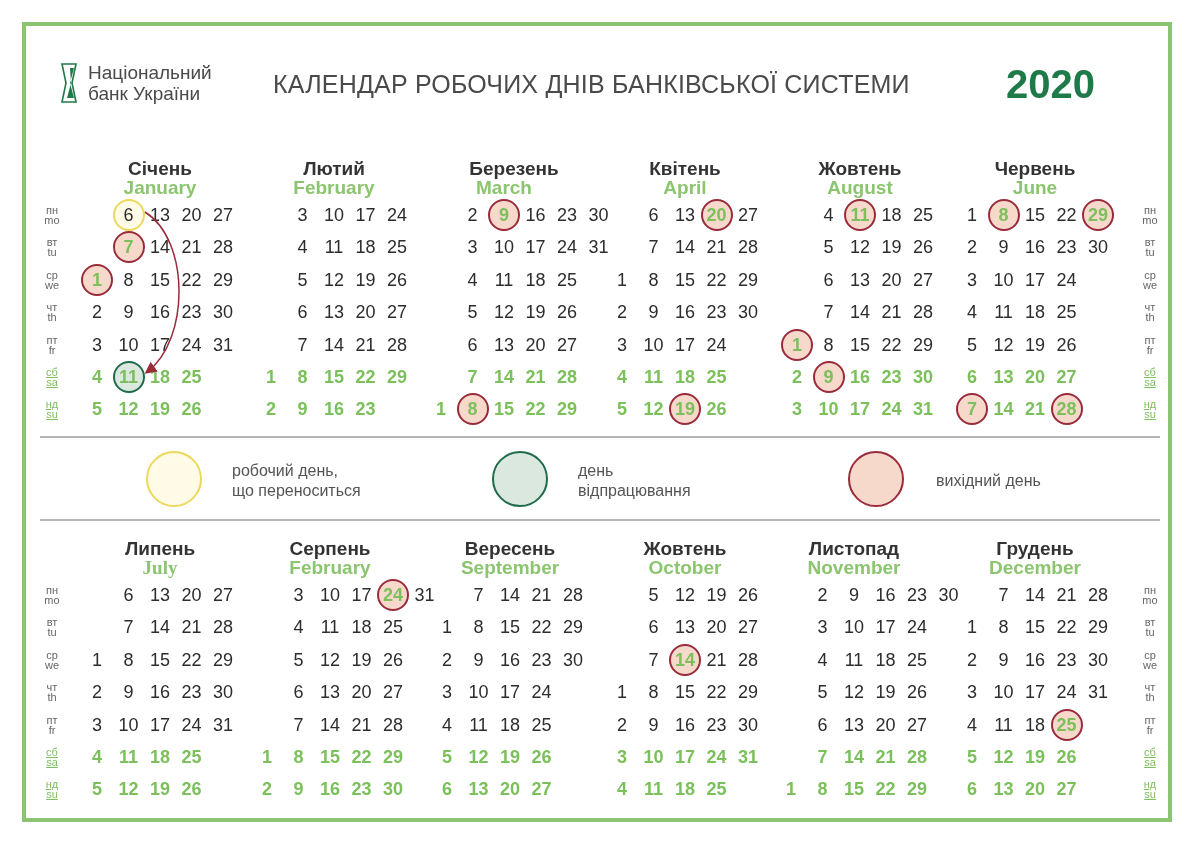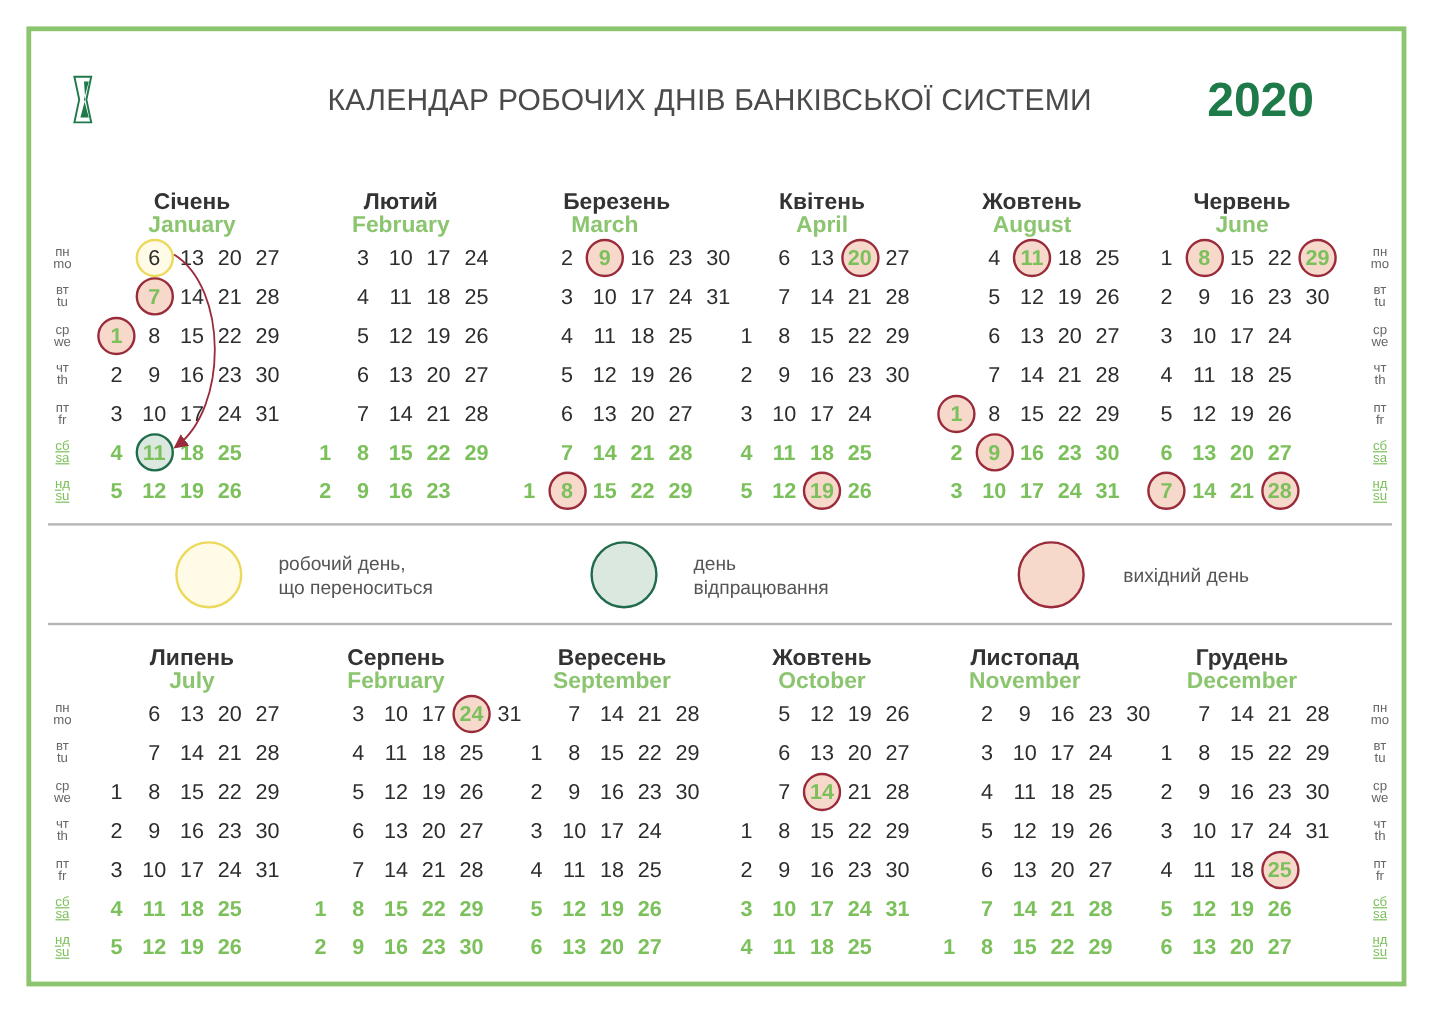--- a/index.html
+++ b/index.html
@@ -27,20 +27,24 @@
 </head>
 <body>
 
 <div class="frame"></div>
 
 <div class="logo">
   <svg class="logo-mark" viewBox="0 0 22 42">
     <polygon points="4,2 18,2 14,21 18,40 4,40 8,21" fill="none" stroke="#1f7a4a" stroke-width="1.6"></polygon>
     <polygon points="12,6 16,6 12,21 16,36 9,36 13,21" fill="#1f7a4a"></polygon>
   </svg>
+  <div class="logo-text">
+    <div>Національний</div>
+    <div>банк України</div>
+  </div>
 </div>
 
 <div class="title">КАЛЕНДАР РОБОЧИХ ДНІВ БАНКІВСЬКОЇ СИСТЕМИ</div>
 <div class="year">2020</div>
 
 <div class="divider" style="top:436px"></div>
 <div class="divider" style="top:519px"></div>
 
 <div class="legend-circle" style="left:146px;top:451px;background:#fffbe6;border:2px solid #ecd95c"></div>
 <div class="legend-text" style="left:232px;top:461px">
@@ -356,21 +360,21 @@
     <div class="day" style="left: 1066.5px; top: 215px;">22</div>
     <div class="day" style="left: 1066.5px; top: 247.4px;">23</div>
     <div class="day" style="left: 1066.5px; top: 279.8px;">24</div>
     <div class="day" style="left: 1066.5px; top: 312.2px;">25</div>
     <div class="day" style="left: 1066.5px; top: 344.6px;">26</div>
     <div class="day we" style="left: 1066.5px; top: 377px;">27</div>
     <div class="day holiday" style="left: 1066.5px; top: 409.4px;">28</div>
     <div class="day holiday" style="left: 1098px; top: 215px;">29</div>
     <div class="day" style="left: 1098px; top: 247.4px;">30</div>
     <div class="month-title" style="left: 90px; top: 538px;">Липень</div>
-    <div class="month-en" style="left: 90px; top: 557px;">July</div>
+    <div class="month-en" style="left: 90px; top: 557px; font-family: Liberation Serif, serif;">July</div>
     <div class="day" style="left: 97px; top: 659.8px;">1</div>
     <div class="day" style="left: 97px; top: 692.2px;">2</div>
     <div class="day" style="left: 97px; top: 724.6px;">3</div>
     <div class="day we" style="left: 97px; top: 757px;">4</div>
     <div class="day we" style="left: 97px; top: 789.4px;">5</div>
     <div class="day" style="left: 128.5px; top: 595px;">6</div>
     <div class="day" style="left: 128.5px; top: 627.4px;">7</div>
     <div class="day" style="left: 128.5px; top: 659.8px;">8</div>
     <div class="day" style="left: 128.5px; top: 692.2px;">9</div>
     <div class="day" style="left: 128.5px; top: 724.6px;">10</div>

